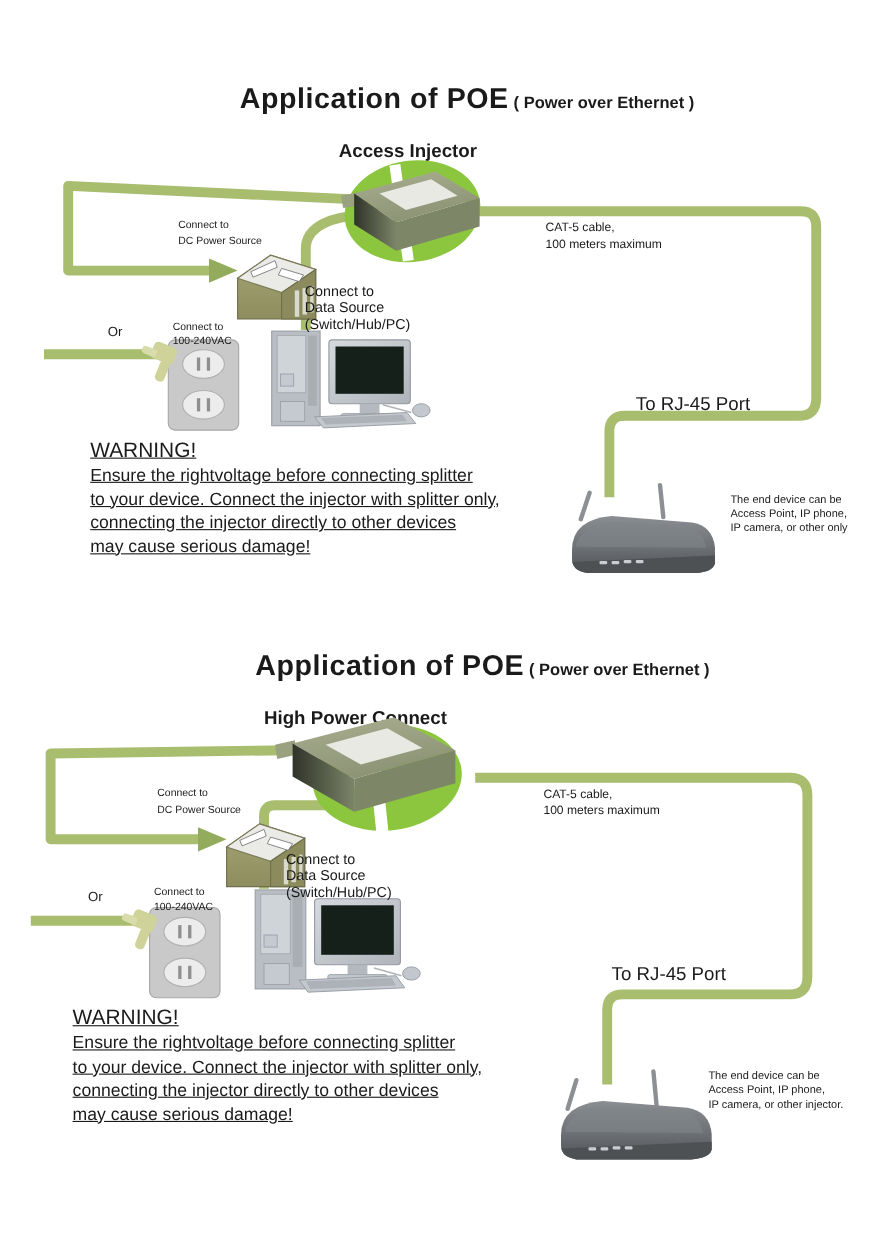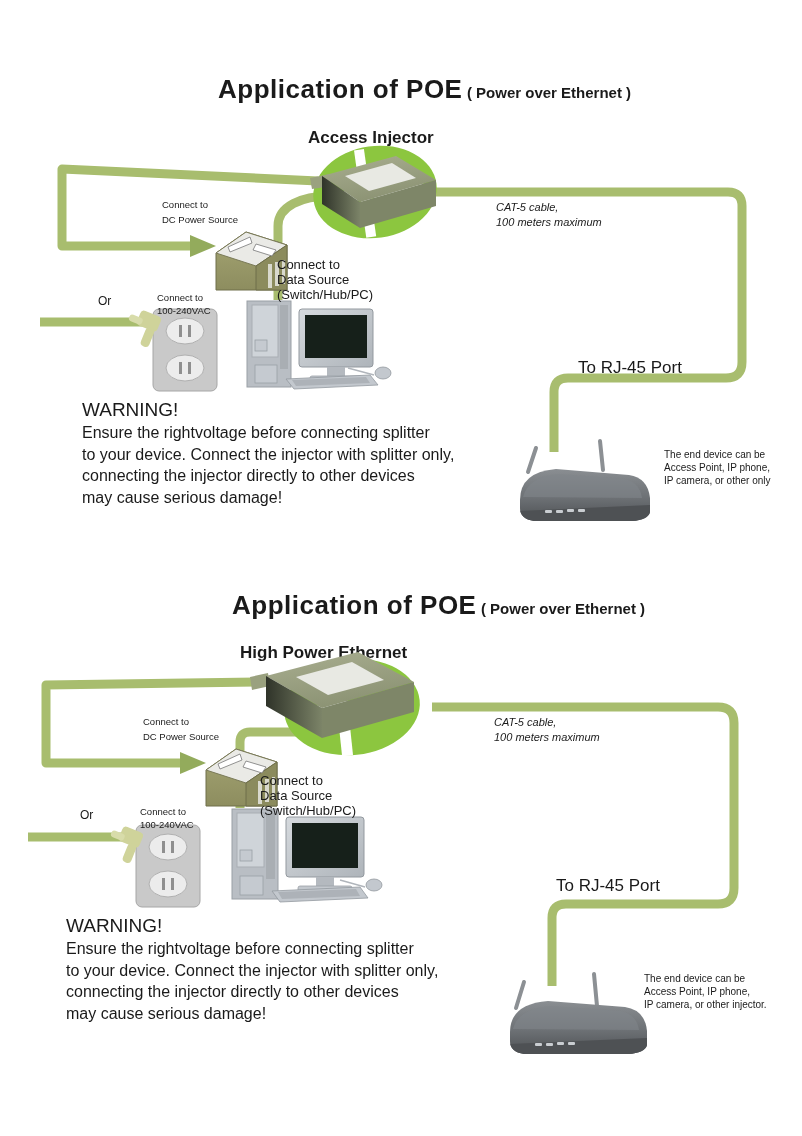--- a/index.html
+++ b/index.html
@@ -16,25 +16,25 @@
   .title{position:absolute;white-space:nowrap;font-weight:bold;}
   .title .main{font-size:26px;letter-spacing:.5px;}
   .title .sub{font-size:15px;}
 
   .subtitle{position:absolute;white-space:nowrap;font-size:17px;font-weight:bold;}
 
   .lbl{position:absolute;white-space:nowrap;}
   .lbl-sm{font-size:9.5px;line-height:14px;}
   .lbl-md{font-size:13px;line-height:16px;}
   .lbl-or{font-size:12px;}
-  .lbl-cat{font-size:11px;line-height:15px;font-style:italic;}
+  .lbl-cat{font-size:11px;line-height:15px;}
   .lbl-end{font-size:10px;line-height:13.5px;}
   .lbl-rj{font-size:17px;font-weight:normal;white-space:nowrap;}
 
-  .warn{position:absolute;}
+  .warn{position:absolute;text-decoration:underline;}
   .warn .hd{font-size:19px;line-height:25px;}
   .warn .bd{font-size:16px;line-height:21.5px;}
 
   .clip-right{overflow:hidden;}
 </style>
 </head>
 <body>
 
 <section class="panel" id="panel-1">
 
@@ -187,21 +187,21 @@
   </div>
 </section>
 
 <section class="panel" id="panel-2">
 
   <div class="title" style="left:232px;top:50px;">
     <span class="main">Application of  POE</span>
     <span class="sub">( Power over Ethernet )</span>
   </div>
 
-  <div class="subtitle" style="left:240px;top:103px;">High  Power Ethernet</div>
+  <div class="subtitle" style="left:240px;top:103px;">High  Power Connect</div>
 
   <svg class="svg-stage" viewBox="0 0 802 560">
     <defs>
       <linearGradient id="g-inj-top-2" x1="0" y1="0" x2="0.4" y2="1">
         <stop offset="0" stop-color="#a9ae90"></stop>
           <stop offset="1" stop-color="#8c9374"></stop>
       </linearGradient>
       <linearGradient id="g-inj-front-2" x1="0" y1="0" x2="1" y2="0">
         <stop offset="0" stop-color="#2f3329"></stop>
           <stop offset="1" stop-color="#7c8468"></stop>

